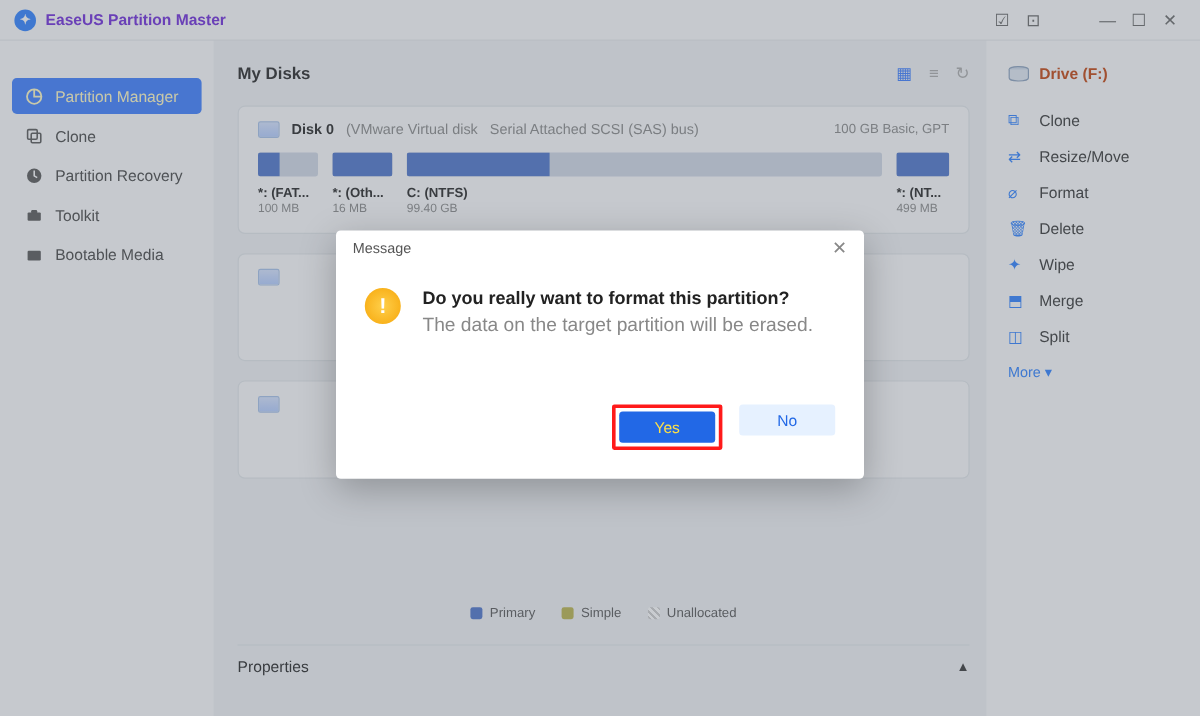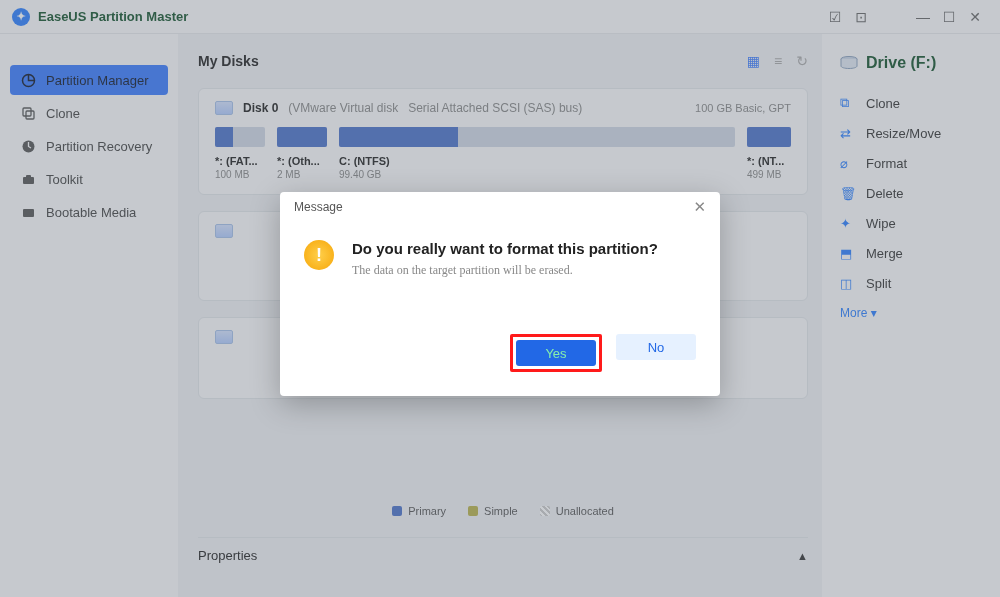--- a/index.html
+++ b/index.html
@@ -1,28 +1,28 @@
 <!DOCTYPE html>
 <html><head>
 <meta charset="utf-8">
 <style>
 * { margin: 0; padding: 0; box-sizing: border-box; font-family: -apple-system, "Segoe UI", Arial, sans-serif; }
 body { width: 1000px; height: 597px; background: #f0f2f5; overflow: hidden; position: relative; }
 
 .titlebar { height: 34px; background: #fafbfc; display: flex; align-items: center; padding: 0 12px; border-bottom: 1px solid #e6e8eb; }
 .titlebar .logo { width: 18px; height: 18px; border-radius: 50%; background: #2b7fff; color: #fff; font-size: 11px; font-weight: 700; display: flex; align-items: center; justify-content: center; margin-right: 8px; }
-.titlebar .title { font-size: 13px; color: #14532d; font-weight: 600; }
+.titlebar .title { font-size: 13px; color: #6d28d9; font-weight: 600; }
 .titlebar .spacer { flex: 1; }
 .titlebar .tbicon { width: 26px; height: 26px; display: flex; align-items: center; justify-content: center; color: #666; font-size: 14px; cursor: pointer; }
 
 .shell { display: flex; height: 563px; }
 
 .sidebar { width: 178px; background: #fafbfc; padding-top: 28px; }
 .side-item { height: 30px; margin: 3px 10px; border-radius: 4px; display: flex; align-items: center; padding: 0 10px; font-size: 13px; color: #444; cursor: pointer; gap: 10px; }
-.side-item.active { background: #3a7cff; color: #0f172a; }
+.side-item.active { background: #3a7cff; color: #fef9c3; }
 .side-ico { width: 16px; height: 16px; display: flex; align-items: center; justify-content: center; }
 
 .main { flex: 1; padding: 0 14px 0 20px; display: flex; flex-direction: column; }
 .main-head { display: flex; align-items: center; height: 54px; }
 .main-head h2 { font-size: 14px; font-weight: 700; color: #222; }
 .head-icons { margin-left: auto; display: flex; gap: 14px; color: #3a7cff; font-size: 14px; }
 
 .disk-card { border: 1px solid #e2e6ea; border-radius: 6px; padding: 12px 16px 14px; margin-bottom: 16px; background: #fafbfc; }
 .disk-title-row { display: flex; align-items: center; gap: 10px; font-size: 12px; color: #666; margin-bottom: 12px; }
 .disk-title-row .disk-ico { width: 18px; height: 14px; background: linear-gradient(#d4e2ff, #b2ccff); border-radius: 2px; border: 1px solid #a5c0ea; position: relative; }
@@ -38,37 +38,37 @@
 .pb .sub { font-size: 10px; color: #888; margin-top: 2px; }
 
 .legend { display: flex; gap: 22px; justify-content: center; font-size: 11px; color: #555; margin-top: 90px; }
 .legend span { display: flex; align-items: center; gap: 6px; text-align: center; }
 .legend .sw { width: 10px; height: 10px; border-radius: 2px; }
 
 .properties { margin-top: 20px; height: 36px; display: flex; align-items: center; font-size: 13px; font-weight: 400; color: #222; border-top: 1px solid #e2e6ea; }
 .properties .caret { margin-left: auto; font-size: 11px; color: #333; }
 
 .rightpanel { width: 178px; padding: 20px 18px; background: #fafbfc; }
-.rp-title { display: flex; align-items: center; gap: 8px; font-size: 16px; font-weight: 700; color: #14532d; margin-bottom: 16px; }
+.rp-title { display: flex; align-items: center; gap: 8px; font-size: 13px; font-weight: 700; color: #c2410c; margin-bottom: 16px; }
 .rp-item { display: flex; align-items: center; gap: 10px; font-size: 13px; color: #333; height: 30px; cursor: pointer; }
 .rp-item .ico { color: #2b7fff; width: 16px; display: flex; }
 .rp-more { color: #2b7fff; font-size: 12px; margin-top: 8px; cursor: pointer; }
 
 
 .overlay { position: absolute; inset: 0; background: rgba(100,108,120,0.35); display: flex; align-items: flex-start; justify-content: center; }
 .dialog { width: 440px; margin-top: 192px; background: #fff; border-radius: 4px; box-shadow: 0 8px 30px rgba(0,0,0,0.25); }
 .dlg-head { height: 30px; display: flex; align-items: center; padding: 0 14px; font-size: 12px; color: #555; }
 .dlg-head .x { margin-left: auto; color: #888; cursor: pointer; font-size: 15px; }
 .dlg-body { padding: 18px 24px 6px; display: flex; gap: 18px; }
 .dlg-ico { width: 30px; height: 30px; border-radius: 50%; background: radial-gradient(#ffcf4a, #f6a609); display: flex; align-items: center; justify-content: center; color: #fff; font-weight: 900; font-size: 18px; flex-shrink: 0; }
 .dlg-q { font-size: 15px; font-weight: 700; color: #222; margin-bottom: 6px; }
-.dlg-msg { font-size: 12px; color: #888; font-family: Liberation Serif, serif; }
+.dlg-msg { font-size: 16px; color: #888; }
 .dlg-foot { display: flex; justify-content: flex-end; gap: 14px; padding: 50px 24px 24px; }
 .btn { width: 80px; height: 26px; border: none; border-radius: 3px; font-size: 13px; cursor: pointer; }
-.btn-yes { background: #2268e6; color: #86efac; }
+.btn-yes { background: #2268e6; color: #fde047; }
 .btn-no { background: #e6f1ff; color: #2268e6; }
 .yes-hl { border: 3px solid #ff1a1a; padding: 3px; border-radius: 2px; }
 
 svg { display: block; }
 </style>
 </head>
 <body>
 
 <div class="titlebar">
   <div class="logo">✦</div>
@@ -155,21 +155,21 @@
               <div class="fill" style="width:35%"></div>
             </div>
           <div class="lbl">*: (FAT...</div>
           <div class="sub">100 MB</div>
         </div>
         <div class="pb" style="width:50px">
           <div class="bar" style="width:100%">
               <div class="fill" style="width:100%"></div>
             </div>
           <div class="lbl">*: (Oth...</div>
-          <div class="sub">2 MB</div>
+          <div class="sub">16 MB</div>
         </div>
         <div class="pb" style="flex:1">
           <div class="bar" style="width:100%">
               <div class="fill" style="width:30%"></div>
             </div>
           <div class="lbl">C: (NTFS)</div>
           <div class="sub">99.40 GB</div>
         </div>
         <div class="pb" style="width:44px">
           <div class="bar" style="width:100%">

